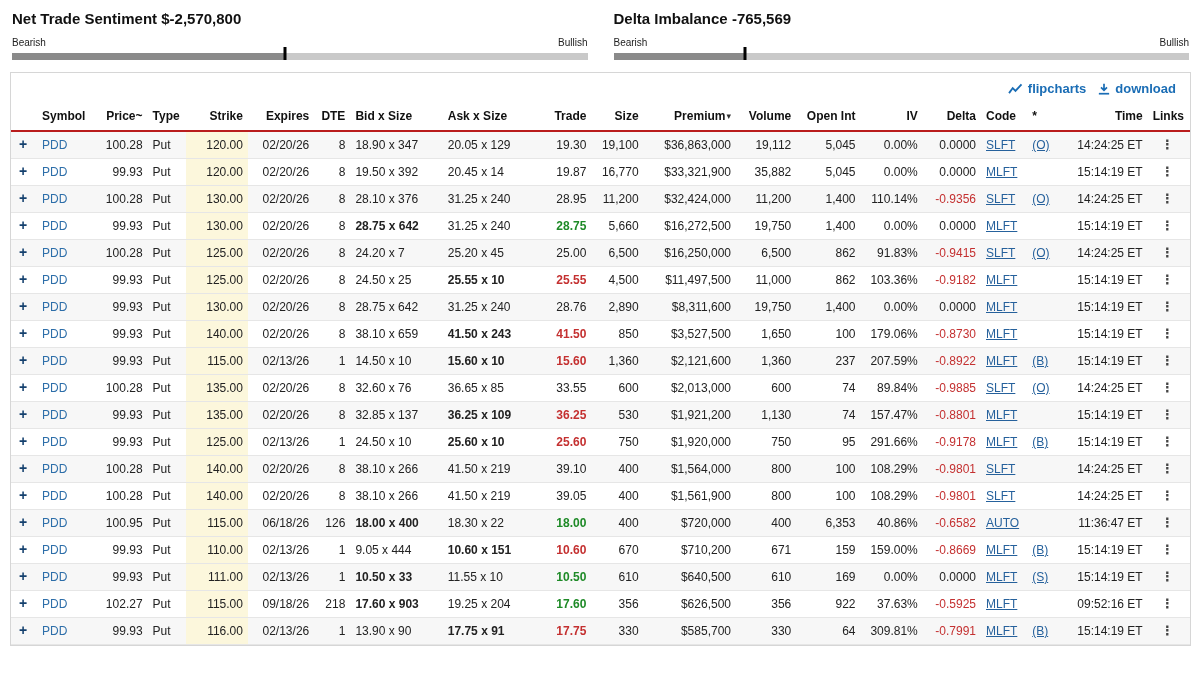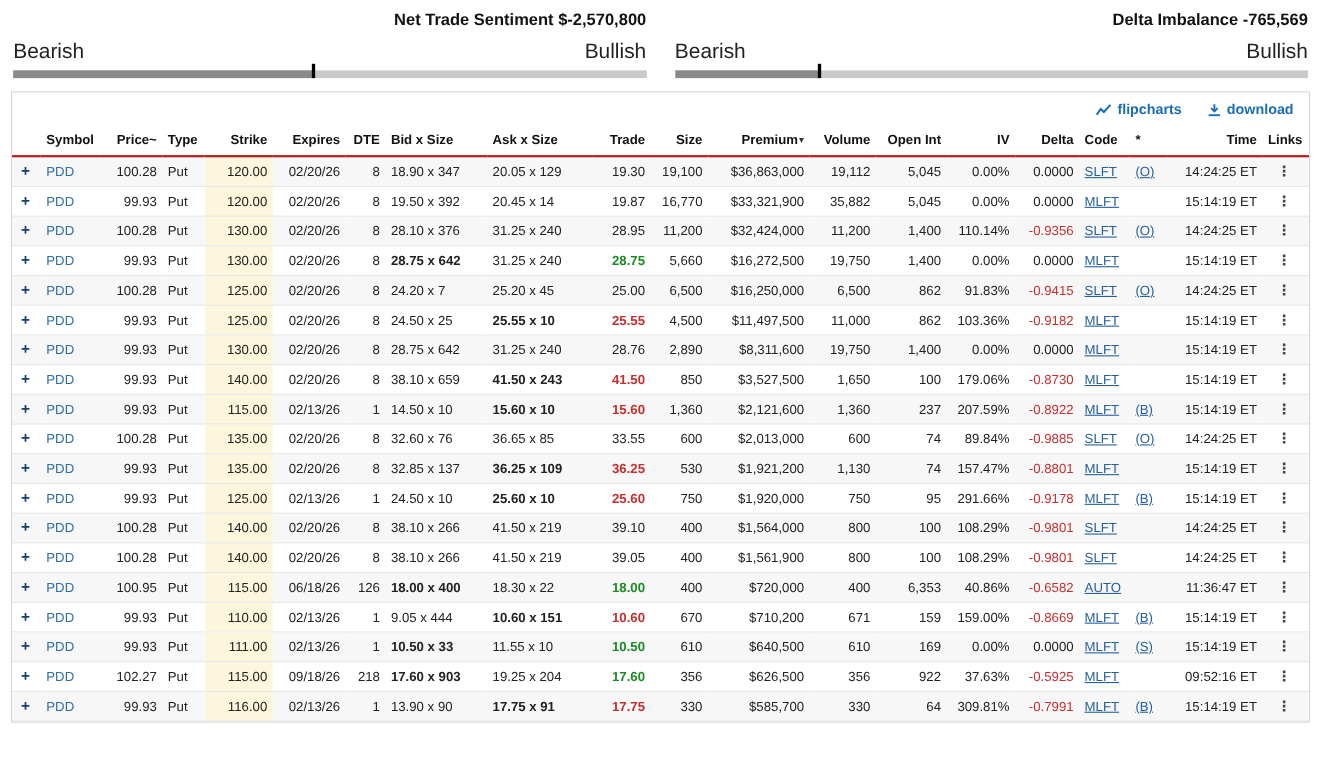--- a/index.html
+++ b/index.html
@@ -7,31 +7,31 @@
   body {
     width:1201px; height:688px; overflow:hidden;
     font-family:"Liberation Sans","DejaVu Sans",sans-serif;
     color:#222;
   }
   a { cursor:pointer; }
 
   
   .gauges { display:flex; gap:26px; padding:10px 12px 4px; }
   .gauge { flex:1; }
-  .gauge-title { text-align:right; font-weight:bold; font-size:15px; margin-bottom:10px; color:#111; }
-  .gauge-labels, .gauge-range { display:flex; justify-content:space-between; font-size:19px; color:#222; }
+  .gauge-title { text-align:left; font-weight:bold; font-size:15px; margin-bottom:10px; color:#111; }
+  .gauge-labels, .gauge-range { display:flex; justify-content:space-between; font-size:10px; color:#222; }
   .gauge-labels { margin-bottom:5px; }
   .gauge-range { margin-top:8px; }
   .gauge-bar { position:relative; height:7px; background:var(--gauge-track,#c9c9c9); }
   .gauge-fill { position:absolute; left:0; top:0; bottom:0; background:var(--gauge-fill,#8a8a8a); }
   .gauge-marker { position:absolute; top:-6px; width:3px; height:13px; background:var(--gauge-marker,#000); transform:translateX(-50%); }
 
   
   .wrap { margin:8px 10px 0; border:1px solid #d6d6d6; background:#fff; }
-  .toolbar { display:flex; justify-content:flex-end; gap:24px; padding:8px 14px 6px; font-size:13px; font-weight:bold; }
+  .toolbar { display:flex; justify-content:flex-end; gap:12px; padding:8px 14px 6px; font-size:13px; font-weight:bold; }
   .tool { color:var(--accent-link,#1a6db5); text-decoration:none; display:inline-flex; align-items:center; gap:5px; }
   .ticon { display:inline-flex; align-items:center; }
 
   table { width:100%; border-collapse:collapse; table-layout:fixed; }
   th { font-size:12px; font-weight:bold; color:#111; border-bottom:2px solid #b91c1c; padding:7px 5px; white-space:nowrap; overflow:hidden; }
   td { font-size:12px; padding:5px 5px; border-bottom:1px solid #e6e6e6; line-height:16px; white-space:nowrap; overflow:hidden; }
   tbody tr:nth-child(odd) { background:#f7f7f7; }
   tbody tr:nth-child(even) { background:#fff; }
 
   .c-l { text-align:left; }

